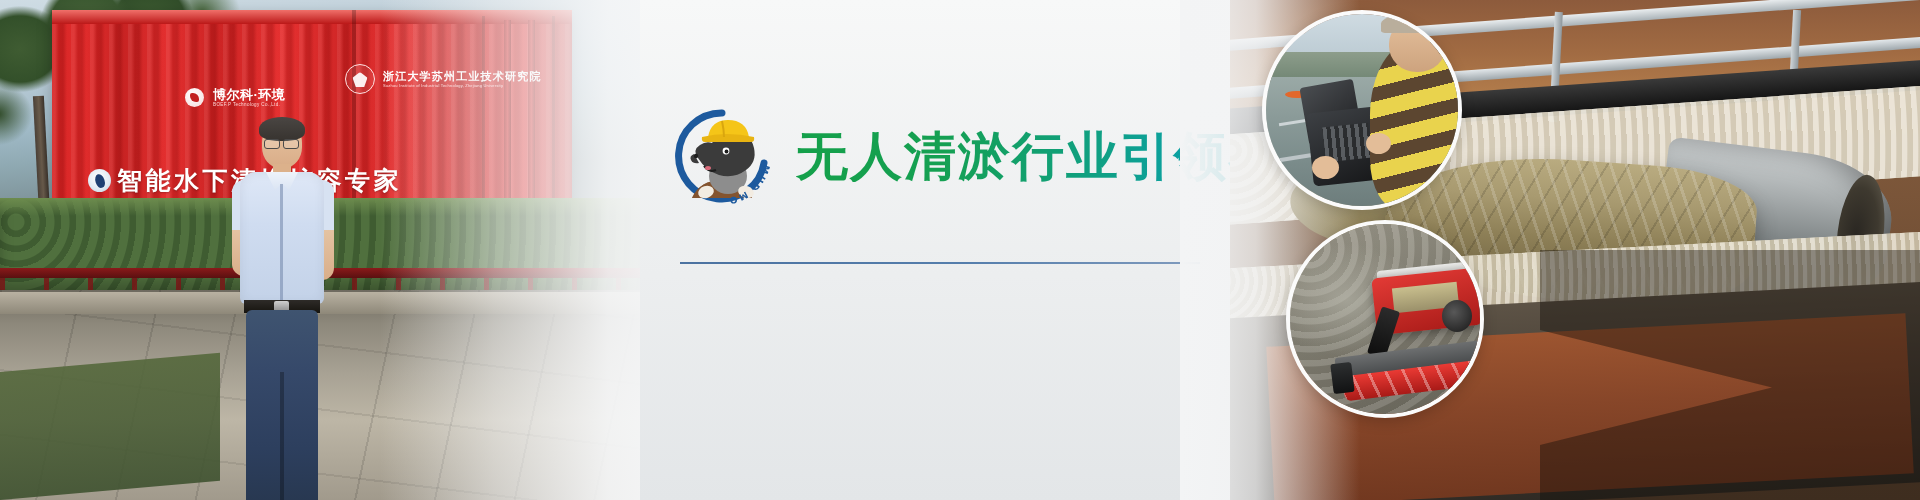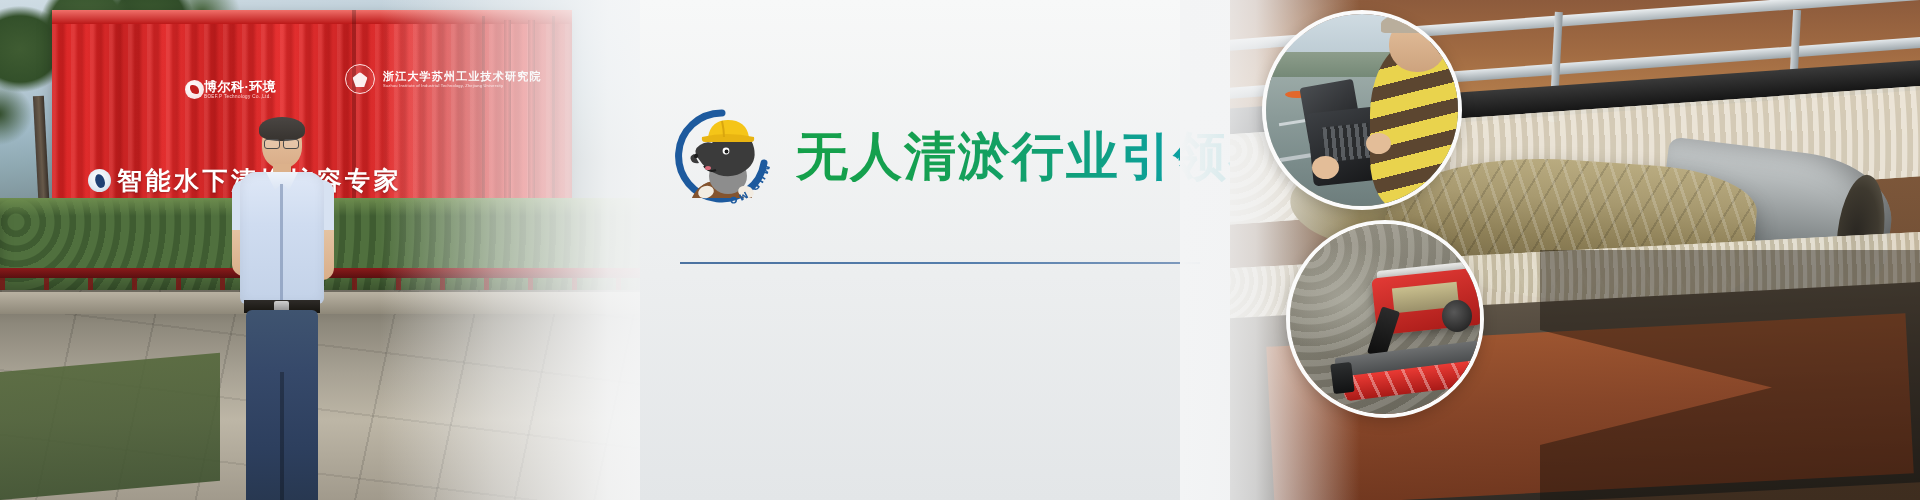--- a/index.html
+++ b/index.html
@@ -56,21 +56,21 @@
   .lp-cont-seam {
     position:absolute; left:300px; top:0; width:4px; height:100%;
     background:rgba(0,0,0,.22);
   }
   .lp-cont-door-l { position:absolute; left:430px; top:6px; width:3px; height:190px; background:rgba(0,0,0,.2); }
   .lp-cont-door-r { position:absolute; left:500px; top:6px; width:3px; height:190px; background:rgba(0,0,0,.2); }
   .lp-cont-bar1 { position:absolute; left:452px; top:10px; width:7px; height:186px; background:linear-gradient(90deg,#a31414,#d42a2a,#8f1111); }
   .lp-cont-bar2 { position:absolute; left:476px; top:10px; width:7px; height:186px; background:linear-gradient(90deg,#a31414,#d42a2a,#8f1111); }
 
   .lp-brand-row {
-    position:absolute; left:185px; top:80px; display:flex; align-items:center; gap:0;
+    position:absolute; left:185px; top:88px; display:flex; align-items:center; gap:9px;
   }
   .lp-brand-mark {
     width:19px; height:19px; border-radius:50%;
     background:radial-gradient(circle at 40% 35%,#fff,#f4d9d9);
     display:flex; align-items:center; justify-content:center;
   }
   .lp-brand-mark::after { content:""; width:9px; height:9px; background:#c2201f; border-radius:2px 6px 2px 6px; }
   .lp-brand-cn { color:#fff; font-size:13px; font-weight:700; letter-spacing:.5px; line-height:1; }
   .lp-brand-en { color:#ffd9d9; font-size:4.5px; letter-spacing:.4px; line-height:1; margin-top:2px; }
 

